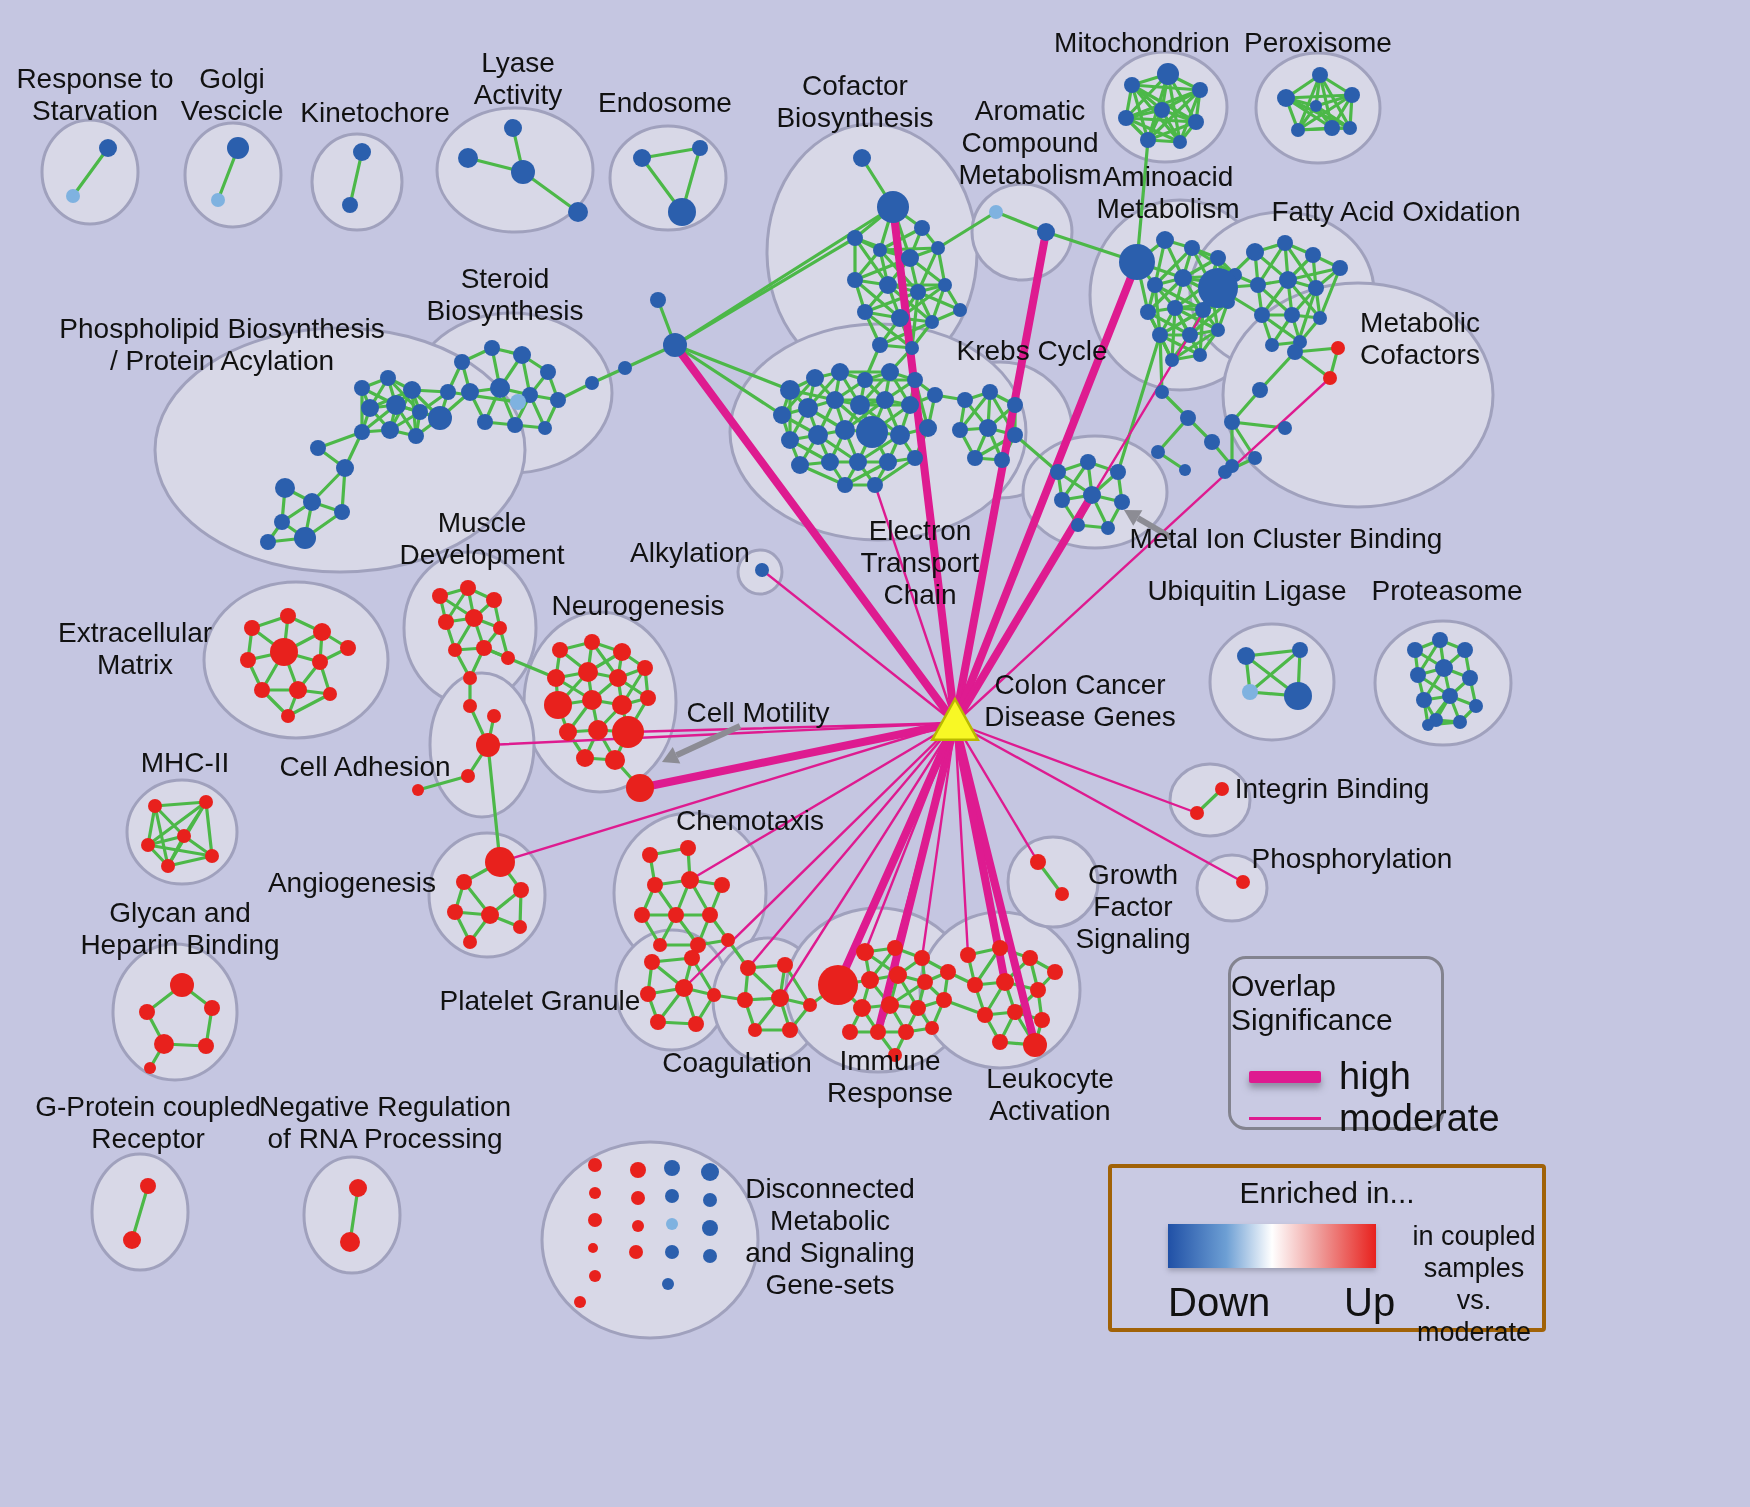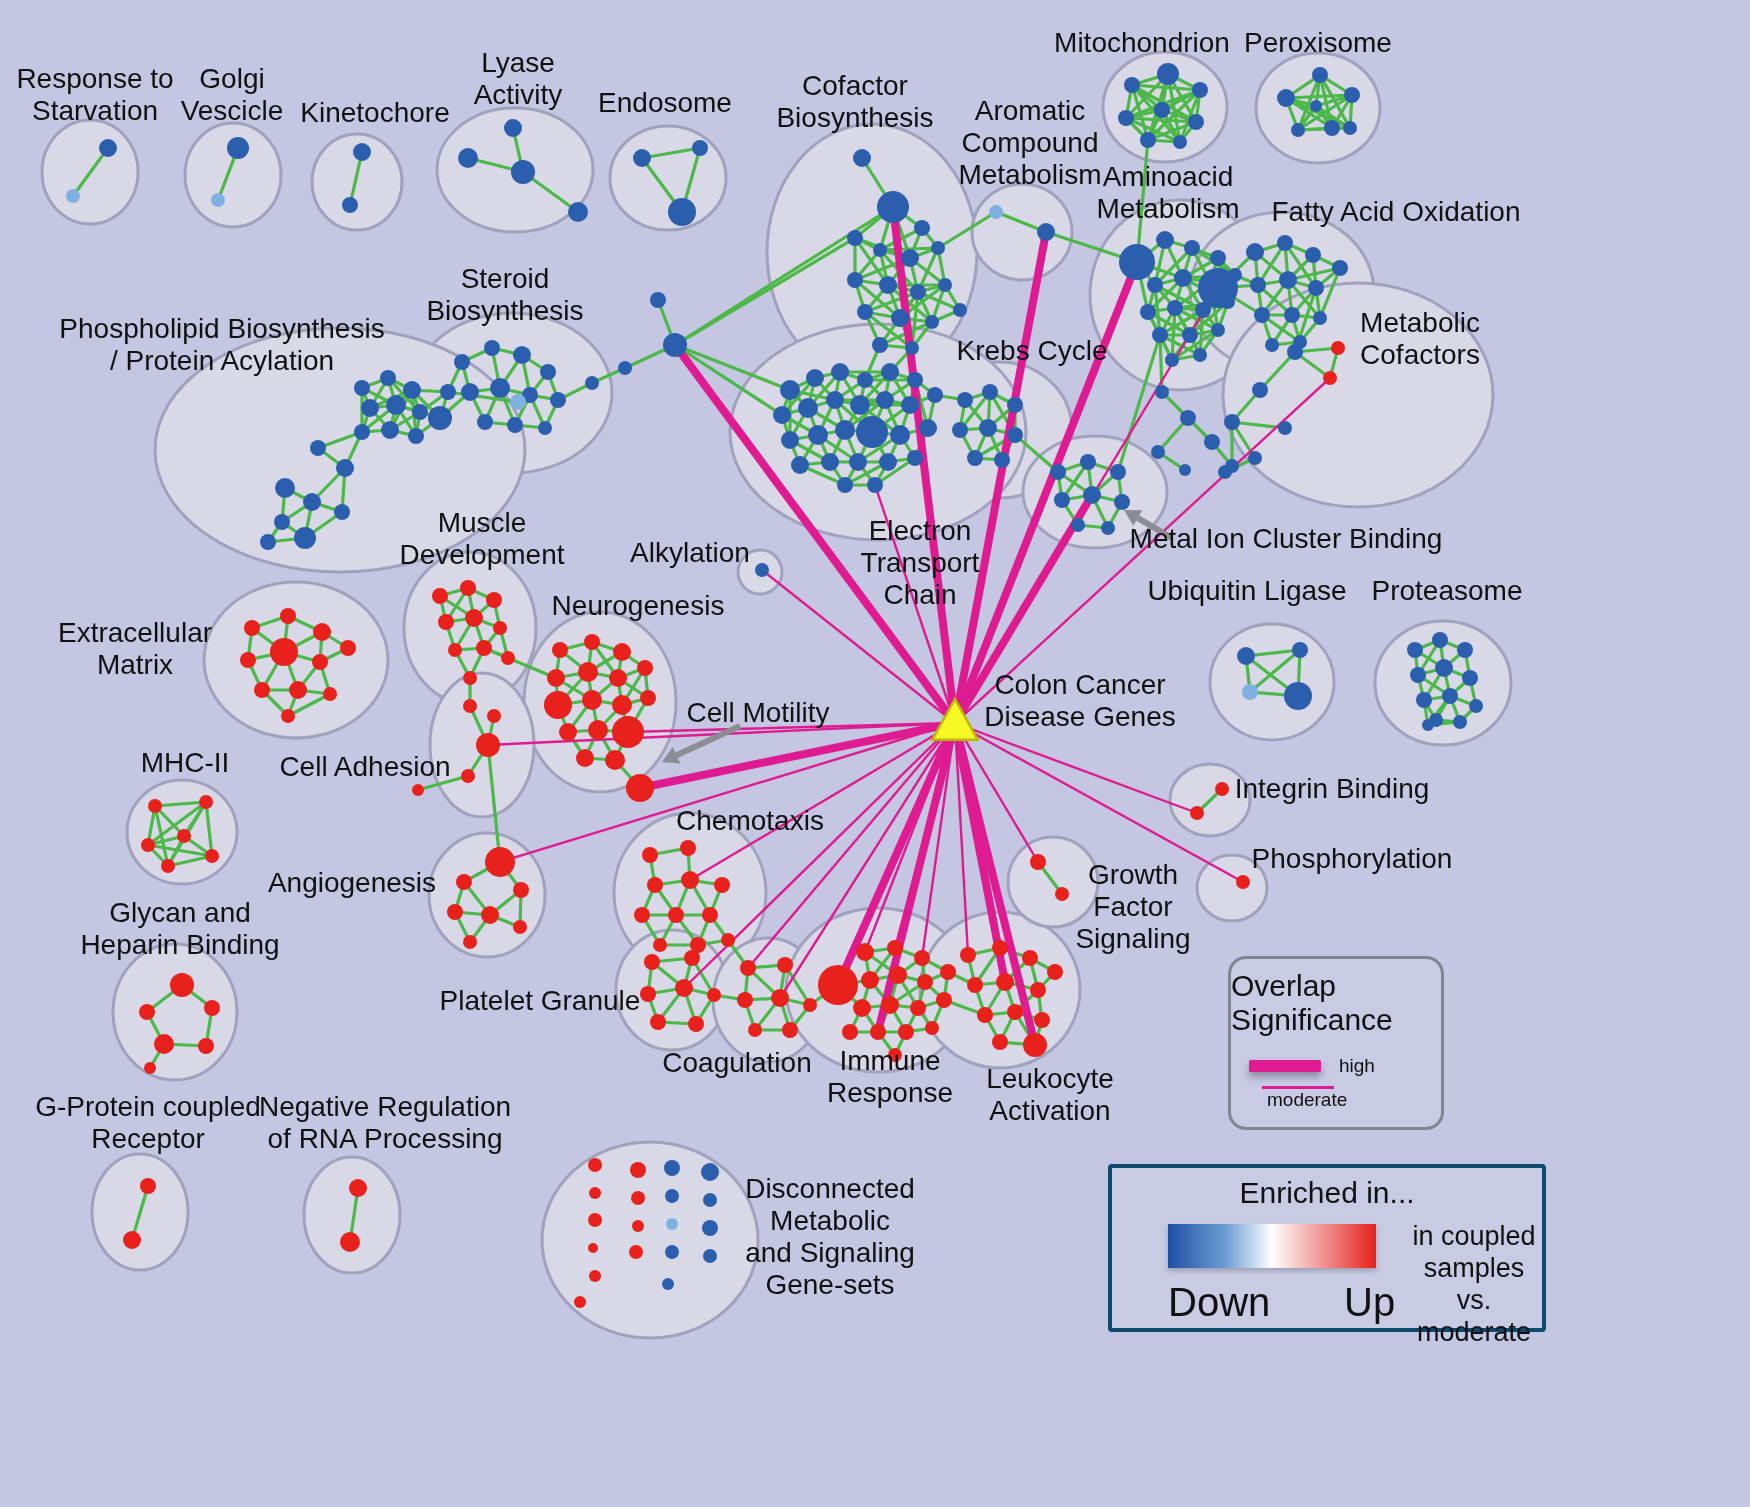--- a/index.html
+++ b/index.html
@@ -9,28 +9,28 @@
   }
   .stage svg{position:absolute;left:0;top:0;font-family:"Liberation Sans",sans-serif;}
   .legend-box{position:absolute;box-sizing:border-box;background:rgba(255,255,255,0.07);}
   .overlap-box{
     left:1228px;top:956px;width:216px;height:174px;
     border:3px solid #83838f;border-radius:18px;
   }
   .overlap-title{margin-top:10px;text-align:left;font-size:30px;line-height:34px;}
   .legend-row{position:absolute;left:18px;display:flex;align-items:center;}
   .row-high{top:96px;}
-  .row-moderate{top:127px;flex-direction:column;}
+  .row-moderate{top:138px;}
   .line-sample{display:inline-block;width:72px;background:#de1b90;}
   .line-high{height:12px;border-radius:2px;box-shadow:0 5px 7px rgba(80,80,95,.5);}
   .line-moderate{height:3px;}
-  .legend-line-label{margin-left:18px;font-size:19px;}
+  .legend-line-label{margin-left:18px;font-size:38px;}
   .enriched-box{
     left:1108px;top:1164px;width:438px;height:168px;
-    border:4px solid #0c4a6e;border-radius:4px;
+    border:4px solid #a16207;border-radius:4px;
   }
   .enriched-title{margin-top:8px;text-align:center;font-size:30px;}
   .gradient-bar{
     position:absolute;left:56px;top:56px;width:208px;height:44px;
     background:linear-gradient(to right,#2050a6 0%,#6d9fd4 28%,#ffffff 50%,#ef9f9d 72%,#e8211d 100%);
     box-shadow:0 3px 5px rgba(80,80,95,.35);
   }
   .end-label{position:absolute;top:112px;font-size:40px;}
   .down-label{left:56px;}
   .up-label{left:232px;}

